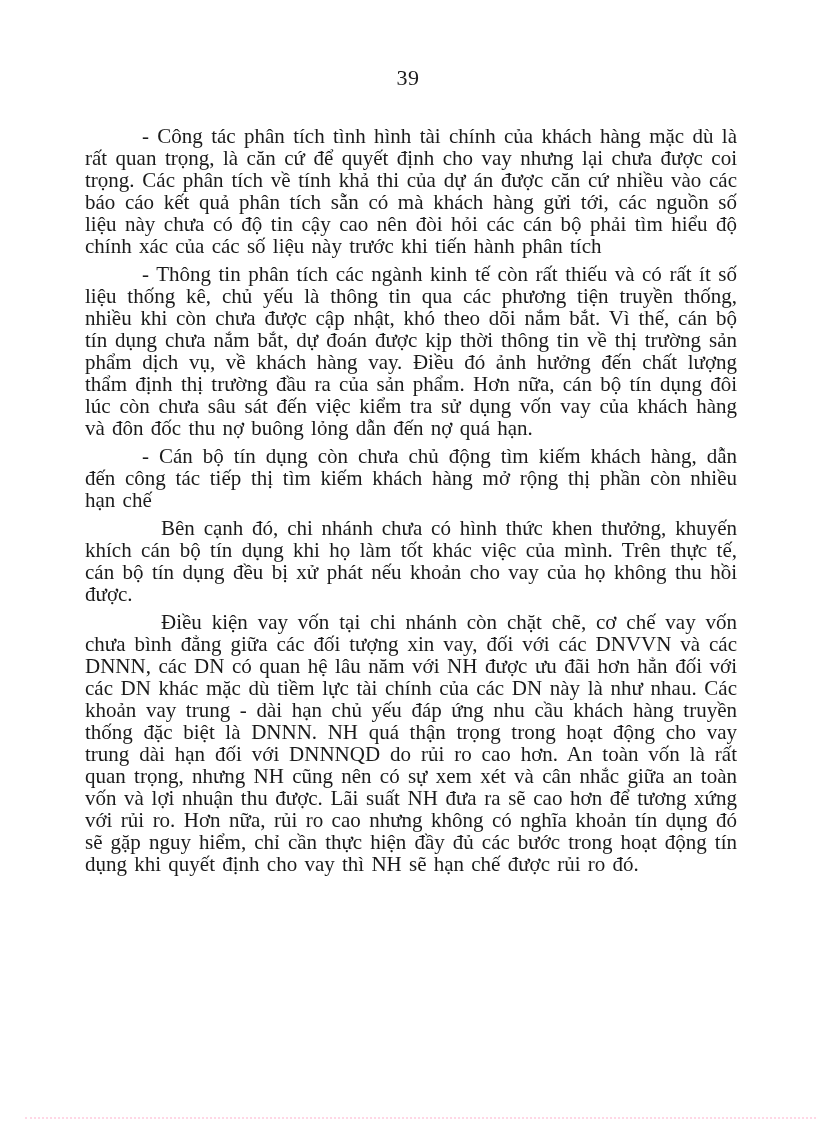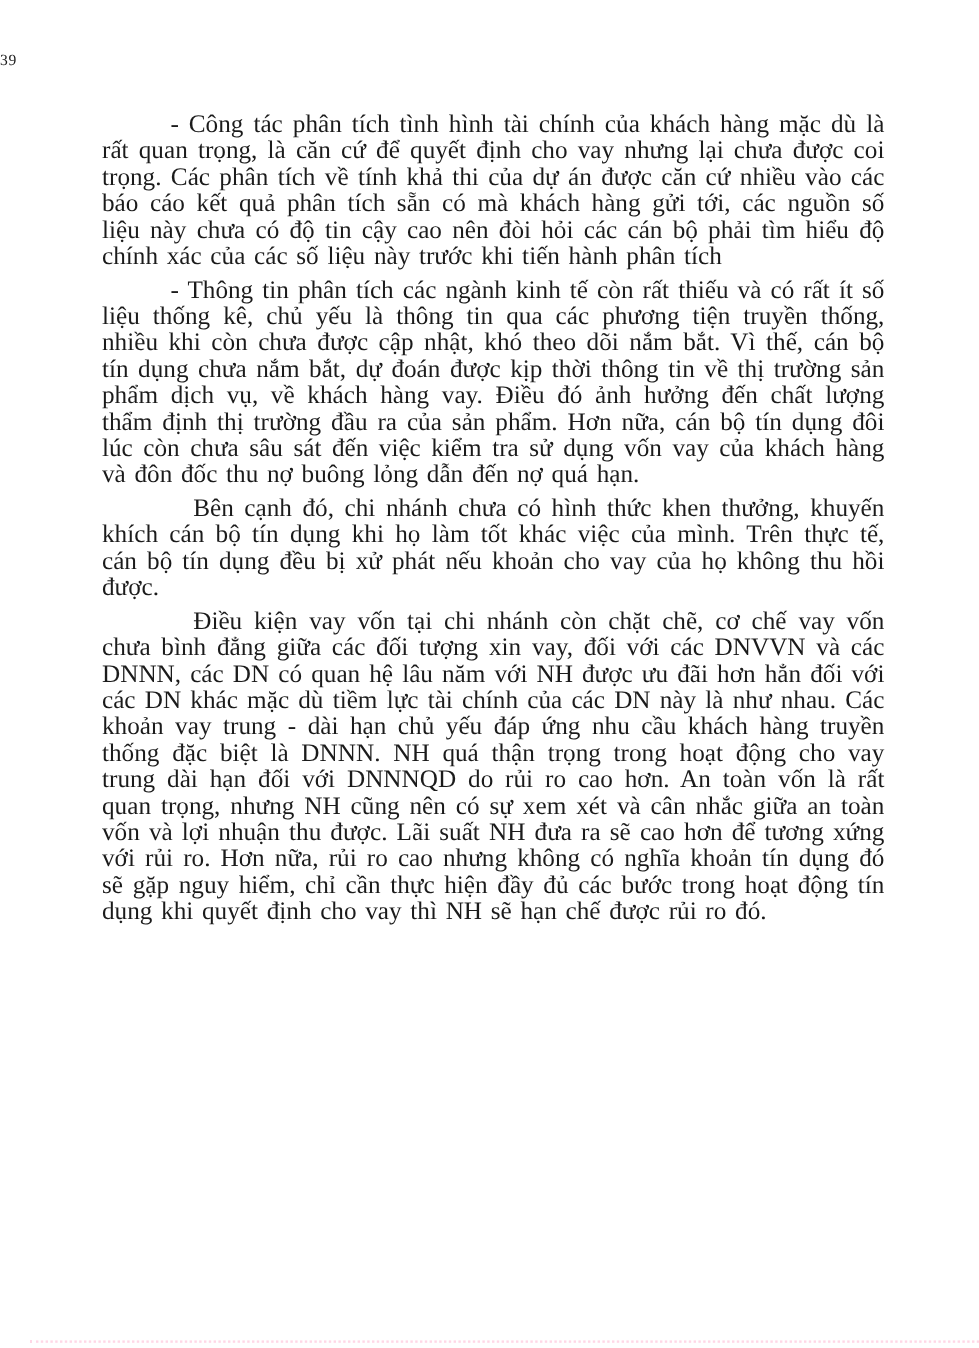--- a/index.html
+++ b/index.html
@@ -9,23 +9,23 @@
   body {
     width: 816px;
     height: 1123px;
     background: #ffffff;
     position: relative;
     overflow: hidden;
     font-family: "Liberation Serif", "DejaVu Serif", serif;
     color: #1b1b1b;
   }
   .page-number {
-    padding-top: 42px;
-    text-align: left;
-    font-size: 13px;
+    padding-top: 65px;
+    text-align: center;
+    font-size: 22px;
     letter-spacing: 0.5px;
   }
   .content {
     margin: 34px 79px 0 85px;
     text-align: justify;
     font-size: 21px;
     line-height: 22px;
     word-spacing: 2px;
   }
   .content p {
@@ -47,17 +47,18 @@
   }
 </style>
 </head>
 <body>
 
 <div class="page-number">39</div>
 
 <div class="content">
   <p class="dash">- Công tác phân tích tình hình tài chính của khách hàng mặc dù là rất quan trọng, là căn cứ để quyết định cho vay nhưng lại chưa được coi trọng. Các phân tích về tính khả thi của dự án được căn cứ nhiều vào các báo cáo kết quả phân tích sẵn có mà khách hàng gửi tới, các nguồn số liệu này chưa có độ tin cậy cao nên đòi hỏi các cán bộ phải tìm hiểu độ chính xác của các số liệu này trước khi tiến hành phân tích</p>
   <p class="dash">- Thông tin phân tích các ngành kinh tế còn rất thiếu và có rất ít số liệu thống kê, chủ yếu là thông tin qua các phương tiện truyền thống, nhiều khi còn chưa được cập nhật, khó theo dõi nắm bắt. Vì thế, cán bộ tín dụng chưa nắm bắt, dự đoán được kịp thời thông tin về thị trường sản phẩm dịch vụ, về khách hàng vay. Điều đó ảnh hưởng đến chất lượng thẩm định thị trường đầu ra của sản phẩm. Hơn nữa, cán bộ tín dụng đôi lúc còn chưa sâu sát đến việc kiểm tra sử dụng vốn vay của khách hàng và đôn đốc thu nợ buông lỏng dẫn đến nợ quá hạn.</p>
+  <p class="dash">- Cán bộ tín dụng còn chưa chủ động tìm kiếm khách hàng, dẫn đến công tác tiếp thị tìm kiếm khách hàng mở rộng thị phần còn nhiều hạn chế</p>
   <p class="plain">Bên cạnh đó, chi nhánh chưa có hình thức khen thưởng, khuyến khích cán bộ tín dụng khi họ làm tốt khác việc của mình. Trên thực tế, cán bộ tín dụng đều bị xử phát nếu khoản cho vay của họ không thu hồi được.</p>
   <p class="plain">Điều kiện vay vốn tại chi nhánh còn chặt chẽ, cơ chế vay vốn chưa bình đẳng giữa các đối tượng xin vay, đối với các DNVVN và các DNNN, các DN có quan hệ lâu năm với NH được ưu đãi hơn hẳn đối với các DN khác mặc dù tiềm lực tài chính của các DN này là như nhau. Các khoản vay trung - dài hạn chủ yếu đáp ứng nhu cầu khách hàng truyền thống đặc biệt là DNNN. NH quá thận trọng trong hoạt động cho vay trung dài hạn đối với DNNNQD do rủi ro cao hơn. An toàn vốn là rất quan trọng, nhưng NH cũng nên có sự xem xét và cân nhắc giữa an toàn vốn và lợi nhuận thu được. Lãi suất NH đưa ra sẽ cao hơn để tương xứng với rủi ro. Hơn nữa, rủi ro cao nhưng không có nghĩa khoản tín dụng đó sẽ gặp nguy hiểm, chỉ cần thực hiện đầy đủ các bước trong hoạt động tín dụng khi quyết định cho vay thì NH sẽ hạn chế được rủi ro đó.</p>
 </div>
 
 <div class="bottom-edge-line"></div>
 
 </body></html>

